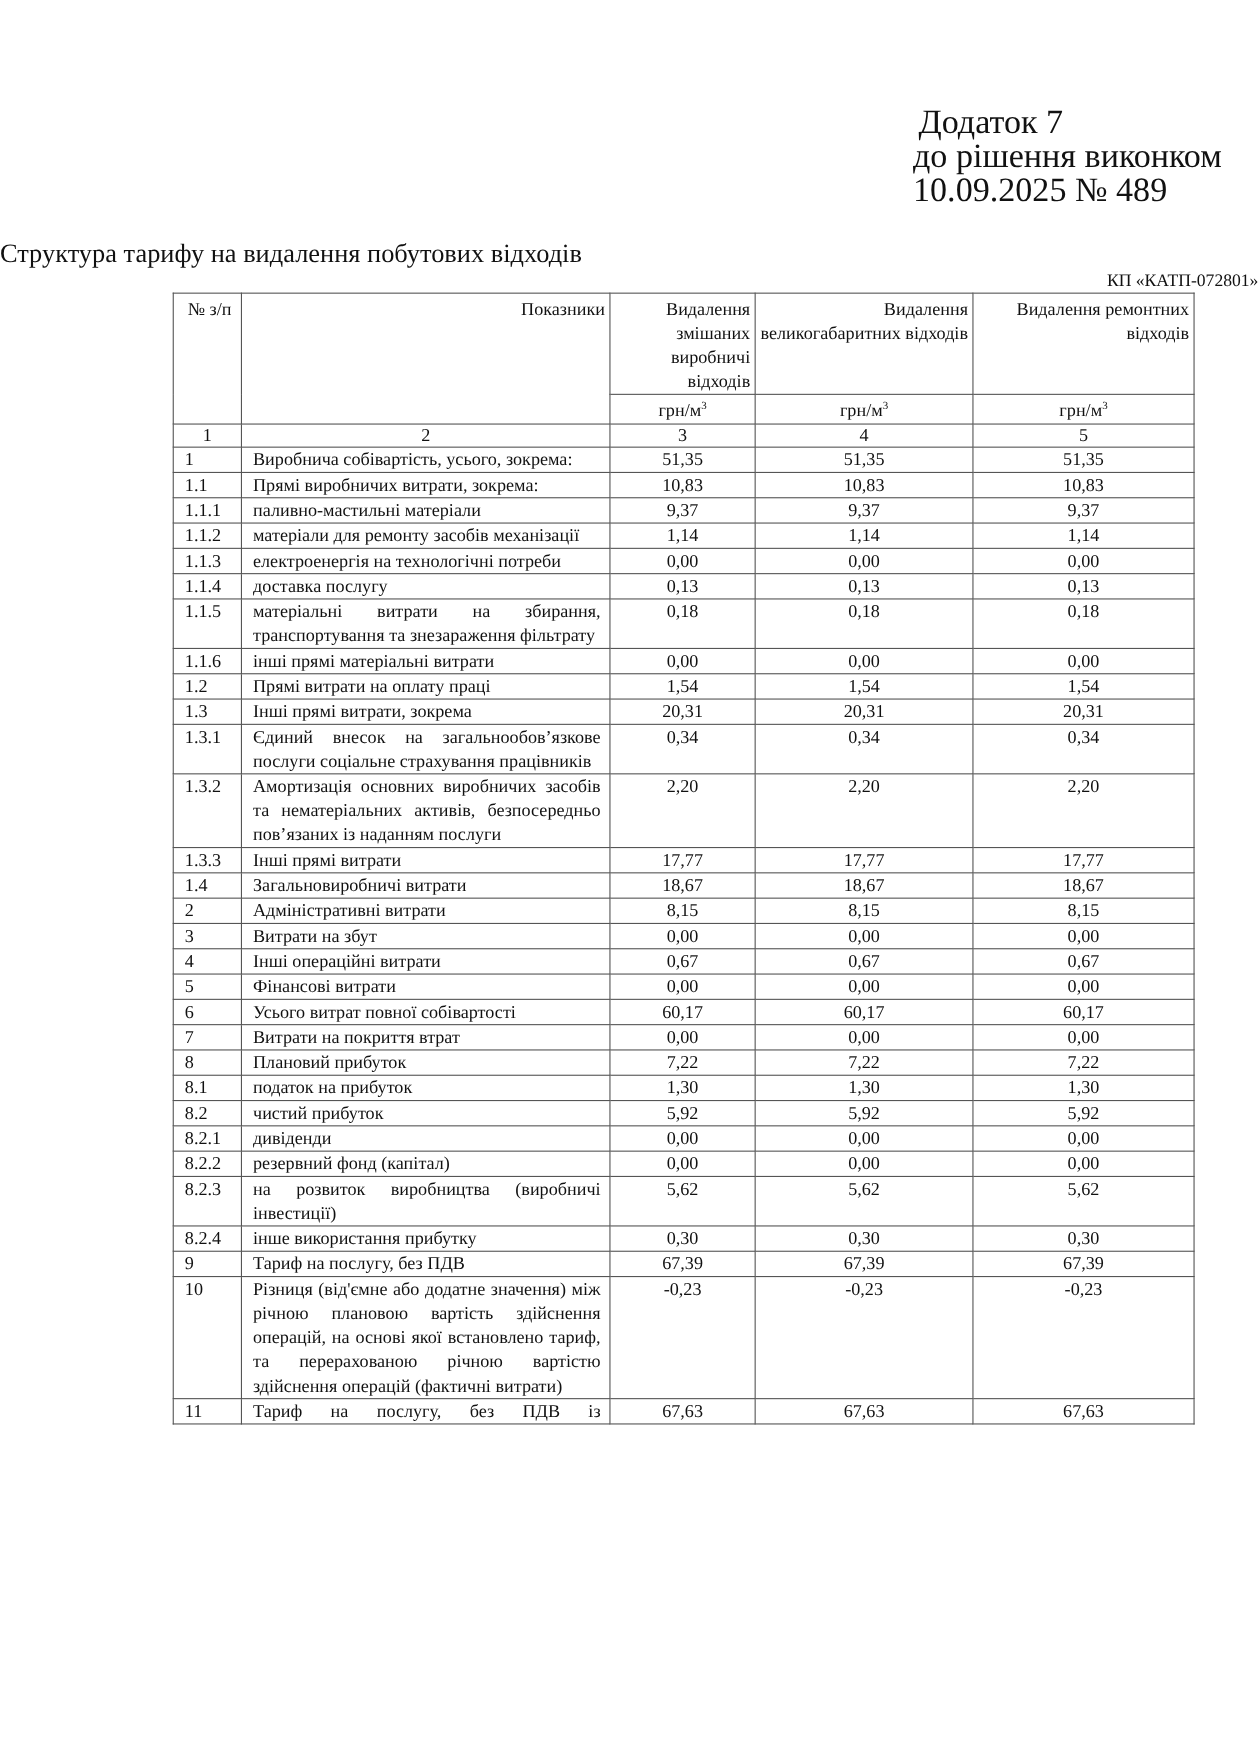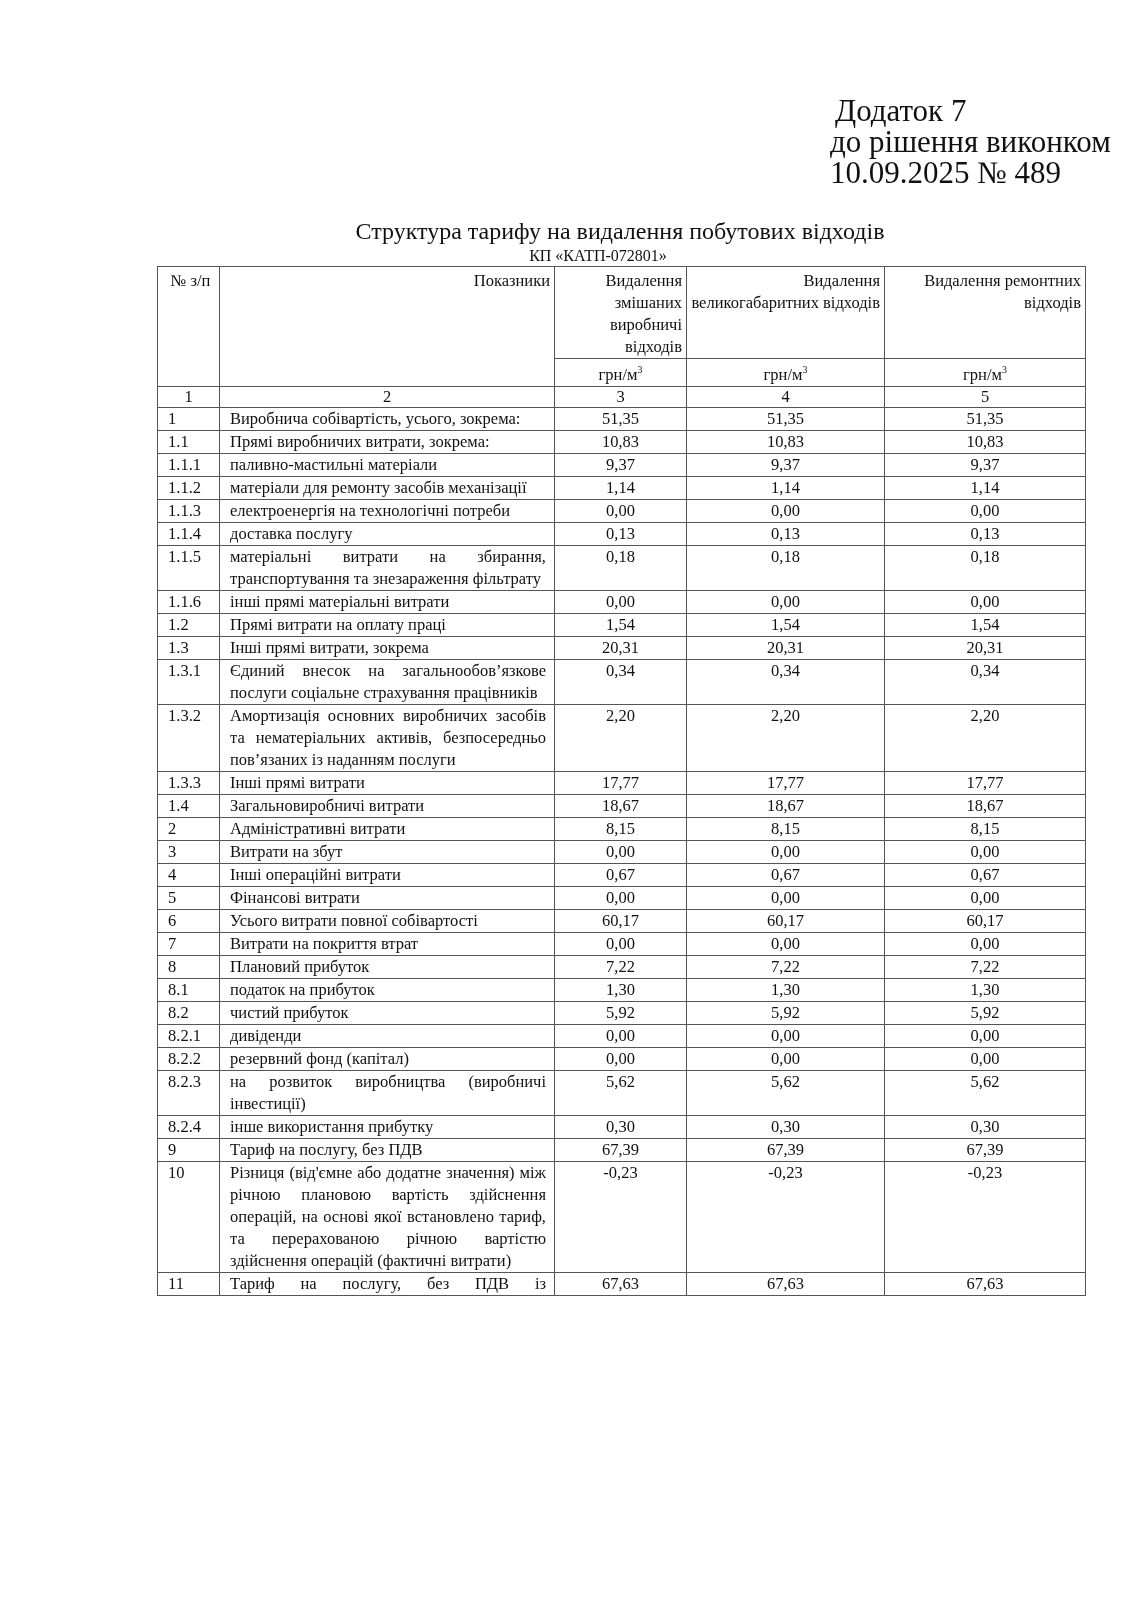--- a/index.html
+++ b/index.html
@@ -8,25 +8,25 @@
     font-family: "Liberation Serif", "DejaVu Serif", serif; color: #111;
   }
   .header-block {
     position: absolute; left: 830px; top: 95px;
     font-size: 31px; line-height: 31px;
   }
   .header-block div { white-space: nowrap; }
   .header-block .line1 { padding-left: 5px; }
   .doc-title {
     position: absolute; left: 0; width: 1144px; top: 218px;
-    text-align: center; font-size: 24px; padding-left: 96px; box-sizing: border-box;
+    text-align: left; font-size: 24px; box-sizing: border-box;
   }
   .doc-subtitle {
     position: absolute; left: 0; width: 1144px; top: 247px;
-    text-align: center; font-size: 16px; padding-left: 52px; box-sizing: border-box;
+    text-align: right; font-size: 16px; padding-left: 52px; box-sizing: border-box;
   }
   table.tariff {
     position: absolute; left: 157px; top: 266px;
     width: 928px; border-collapse: collapse; table-layout: fixed;
     font-size: 16.5px; line-height: 22px;
   }
   table.tariff td, table.tariff th {
     border: 1.5px solid #555; padding: 0 4px; vertical-align: top; font-weight: normal;
   }
   col.c1 { width: 62px; }
@@ -207,21 +207,21 @@
       </tr>
       <tr>
         <td class="num">5</td>
         <td class="desc">Фінансові витрати</td>
         <td class="val">0,00</td>
         <td class="val">0,00</td>
         <td class="val">0,00</td>
       </tr>
       <tr>
         <td class="num">6</td>
-        <td class="desc">Усього витрати повної собівартості</td>
+        <td class="desc">Усього витрат повної собівартості</td>
         <td class="val">60,17</td>
         <td class="val">60,17</td>
         <td class="val">60,17</td>
       </tr>
       <tr>
         <td class="num">7</td>
         <td class="desc">Витрати на покриття втрат</td>
         <td class="val">0,00</td>
         <td class="val">0,00</td>
         <td class="val">0,00</td>

